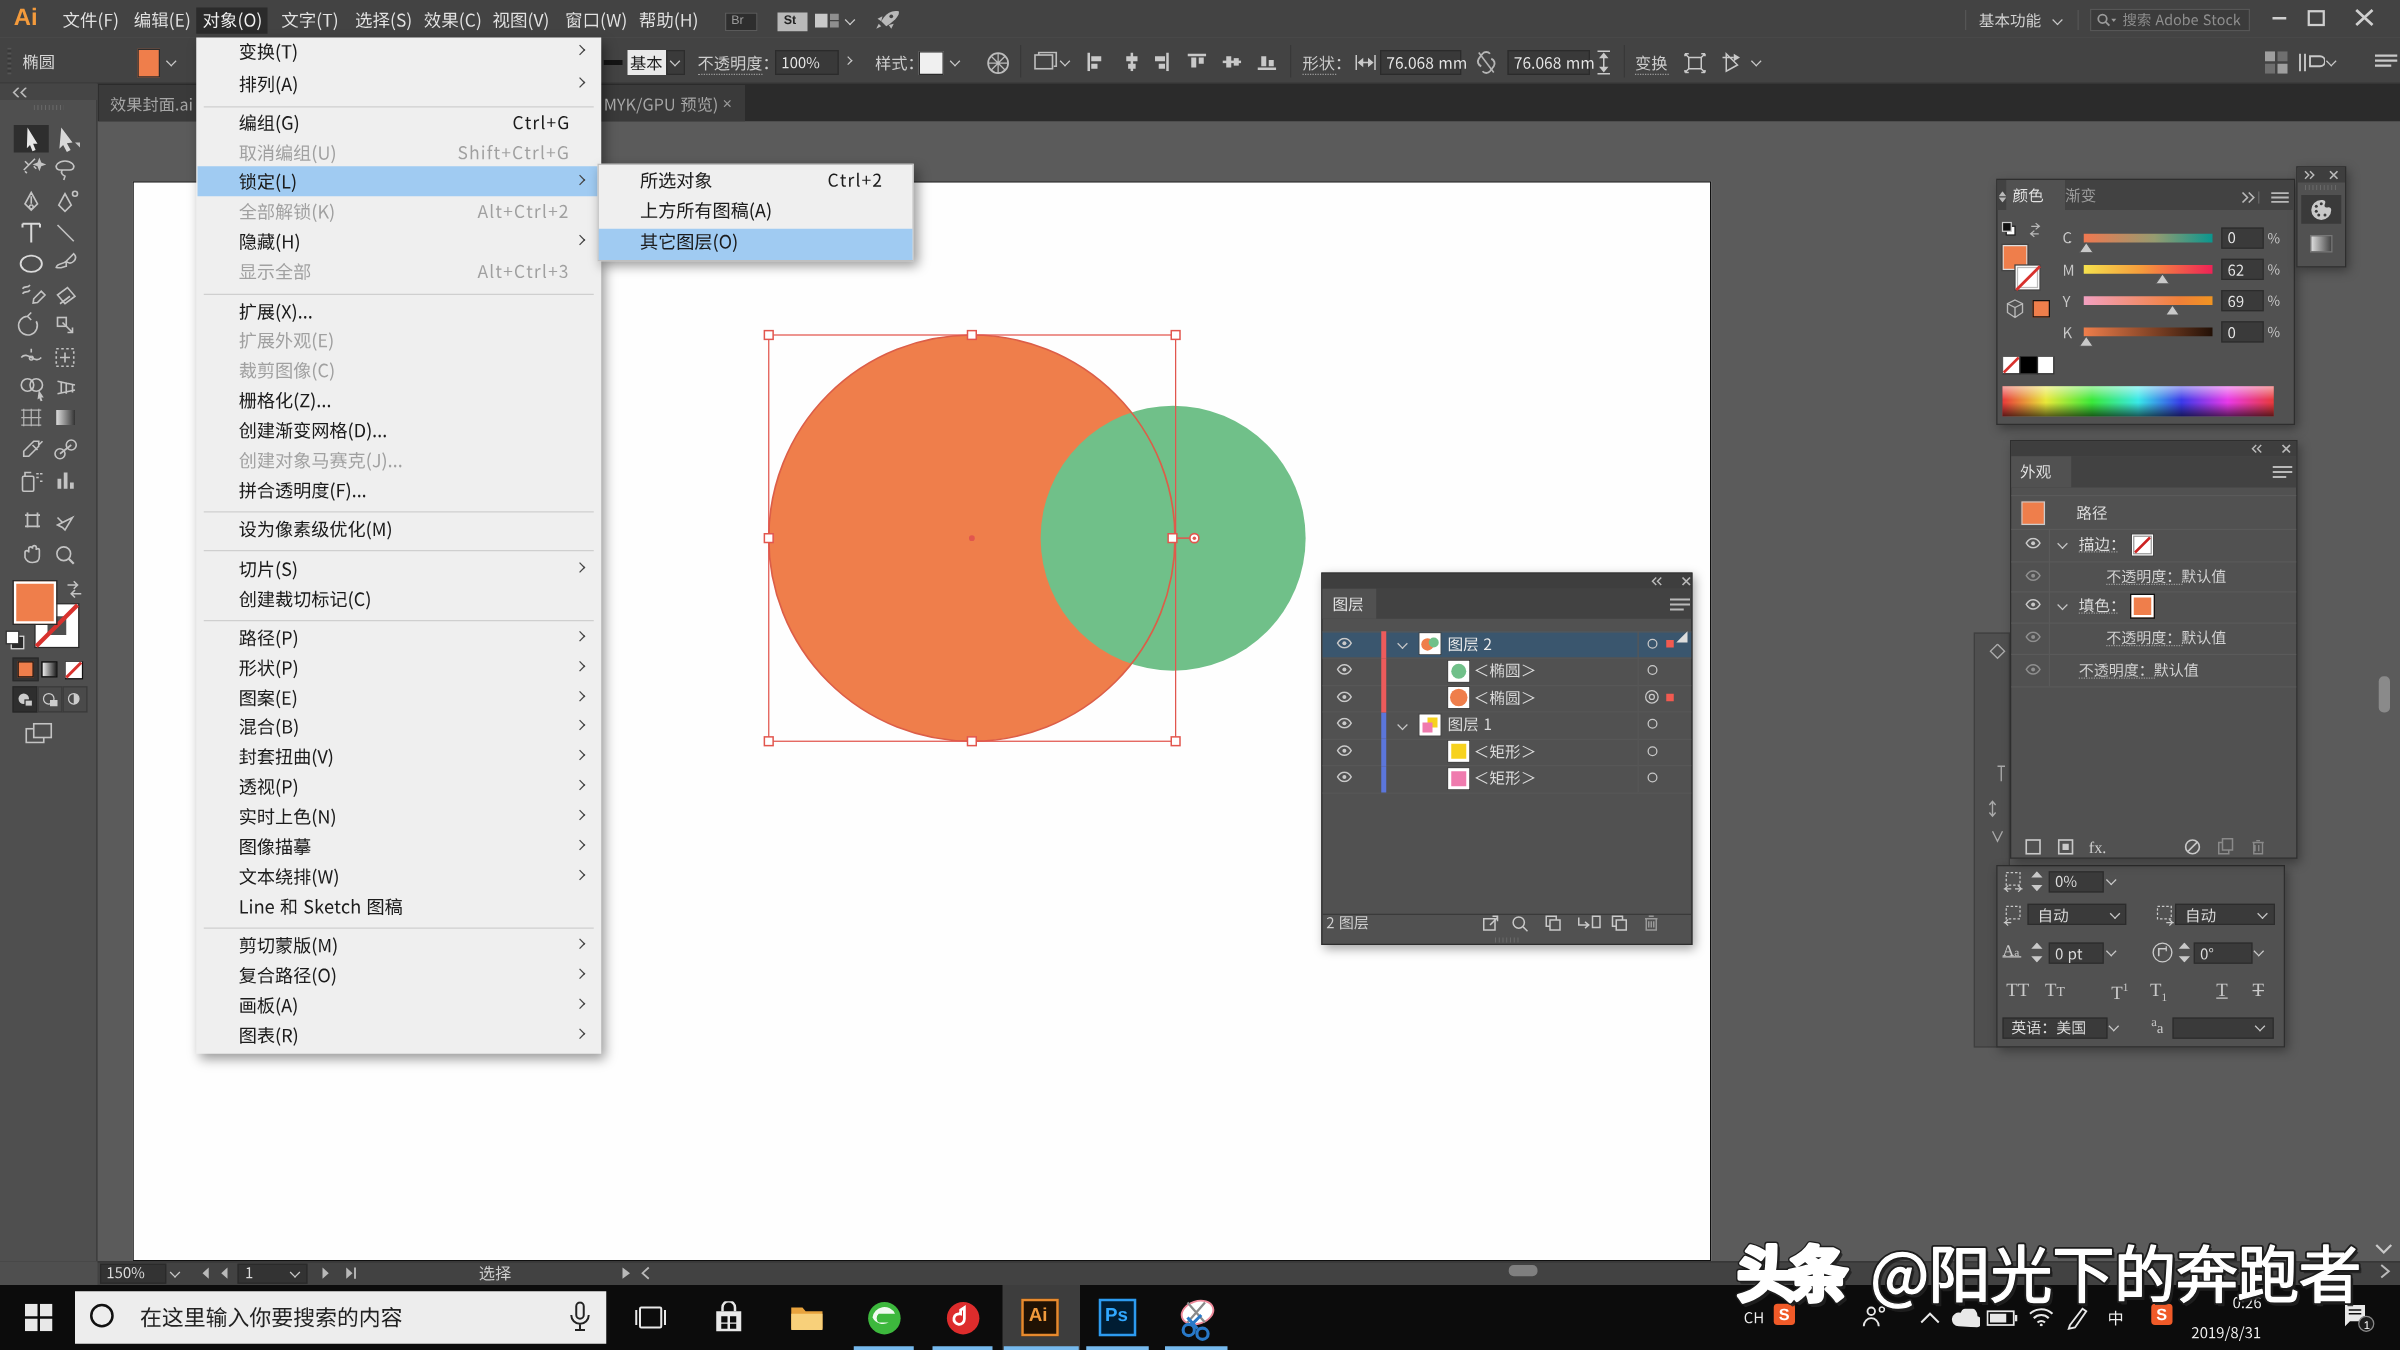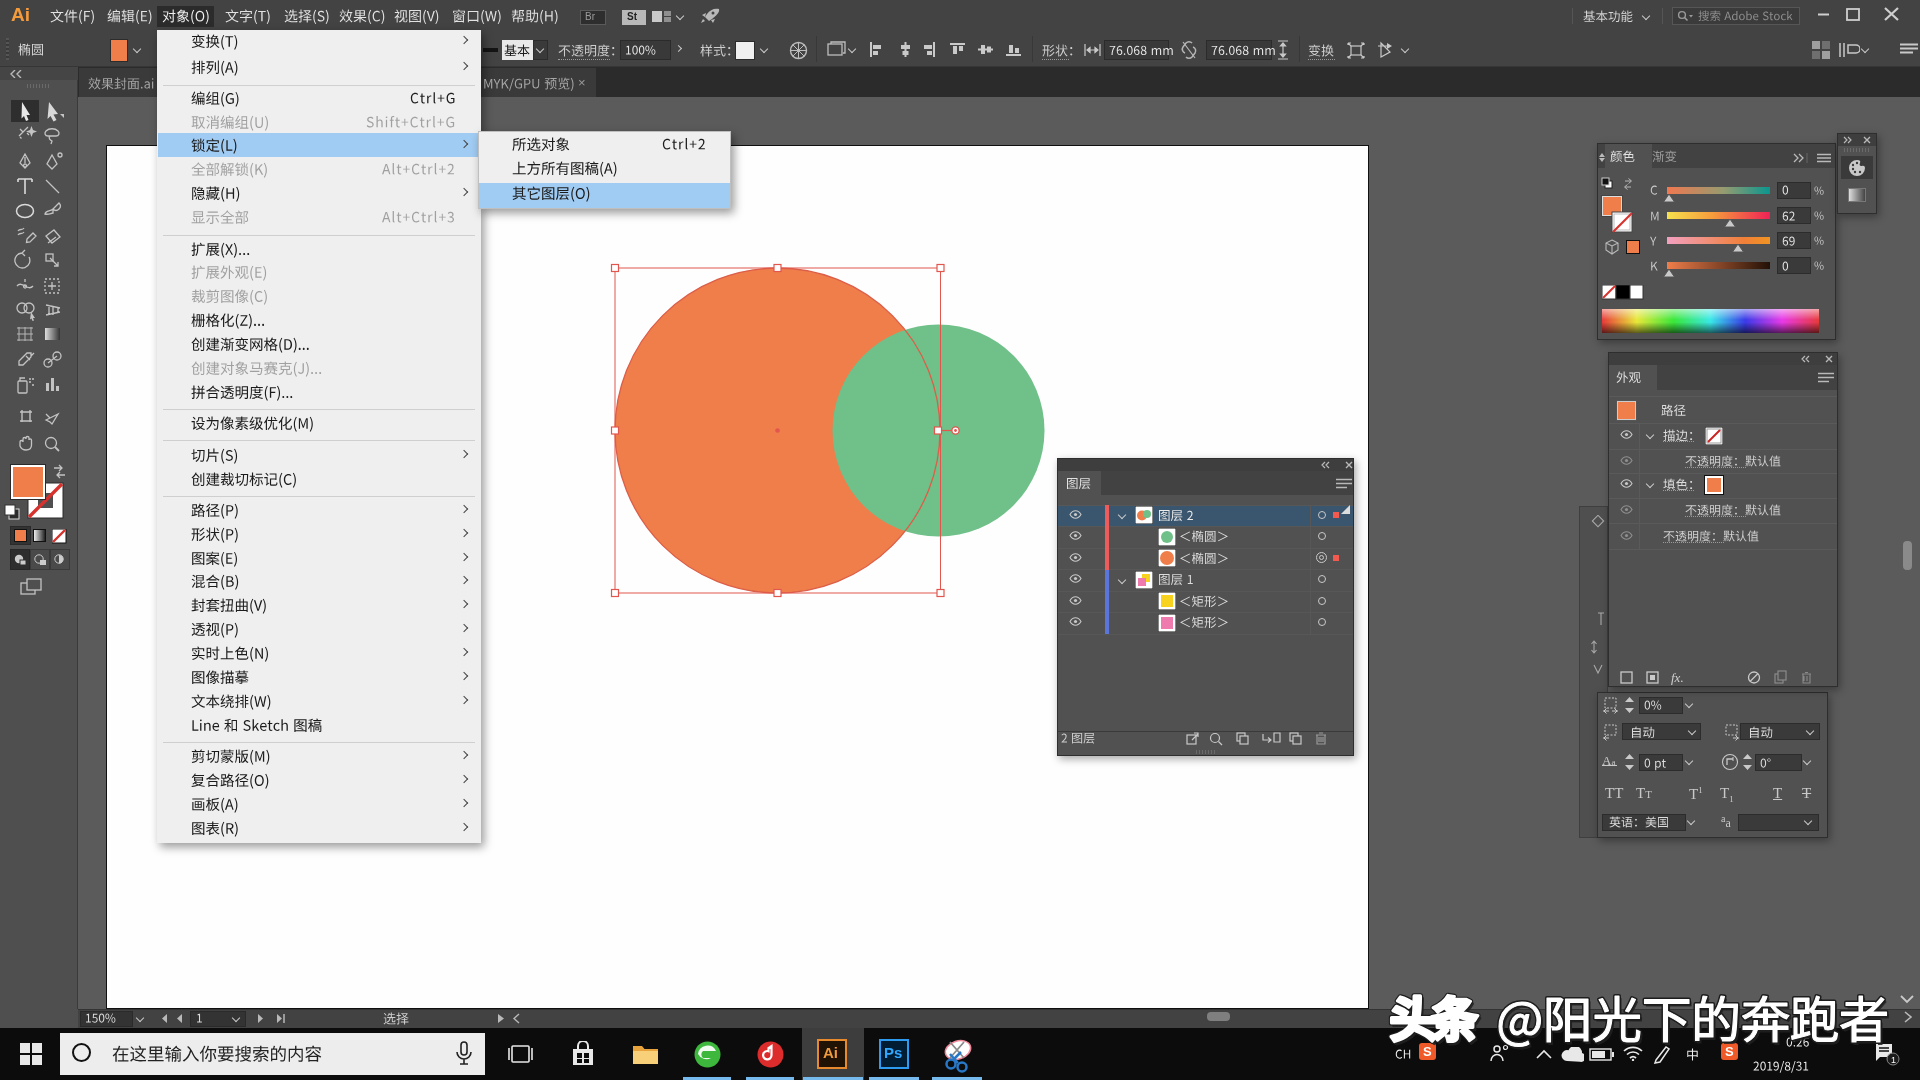--- a/index.html
+++ b/index.html
@@ -438,21 +438,21 @@
     <svg class="abs" style="left:1620px;top:670px;z-index:33" width="200" height="15" viewBox="0 0 200 15">
       <rect x="1" y="2" width="11" height="11" fill="none" stroke="#c9c9c9" stroke-width="1.3"></rect>
       <rect x="27" y="2" width="11" height="11" fill="none" stroke="#c9c9c9" stroke-width="1.3"></rect>
       <rect x="30" y="5" width="5" height="5" fill="#c9c9c9"></rect>
       <circle cx="134" cy="7.5" r="5.5" fill="none" stroke="#c9c9c9" stroke-width="1.3"></circle>
       <path d="M130 11.5l8-8" stroke="#c9c9c9" stroke-width="1.3"></path>
       <rect x="155" y="4" width="8" height="9" fill="none" stroke="#8a8a8a" stroke-width="1.2"></rect>
       <rect x="158" y="1" width="8" height="9" fill="#515151" stroke="#8a8a8a" stroke-width="1.2"></rect>
       <path d="M182 4h9m-8 0v9h7V4m-5-1.5h3M184 6v5m3-5v5" stroke="#8a8a8a" stroke-width="1.1" fill="none"></path>
     </svg>
-    <div class="abs" style="left:1671px;top:670px;font-size:13px;font-style:italic;font-family:'Liberation Serif',serif;color:#cfcfcf;z-index:33">fx.</div>
+    <div class="abs" style="left:1671px;top:670px;font-size:13px;font-family:'Liberation Serif',serif;color:#cfcfcf;z-index:33">fx.</div>
     <div class="pnl" style="left:1597px;top:692px;width:231px;height:146px;z-index:29"></div>
     <svg class="abs" style="left:1602px;top:697px;z-index:32" width="17" height="17" viewBox="0 0 17 17">
       <rect x="3" y="1" width="11" height="10" fill="none" stroke="#C9C9C9" stroke-dasharray="2 1.5"></rect>
       <path d="M1 14h6m-2.5-2.5L2 14l2.5 2.5M16 14h-6m2.5-2.5L15 14l-2.5 2.5" stroke="#C9C9C9" fill="none"></path>
     </svg>
     <svg class="abs" style="left:1624px;top:697.0px;z-index:32" width="11" height="16" viewBox="0 0 11 16">
       <path d="M5.5 0L10 5H1zM5.5 16L1 11h9z" fill="#c9c9c9"></path>
     </svg>
     <div class="box" style="left:1639px;top:696.5px;width:44px;height:17px;z-index:31"></div>
     <span class="vchev" style="left:1686px;top:701.0px;z-index:32"></span>

